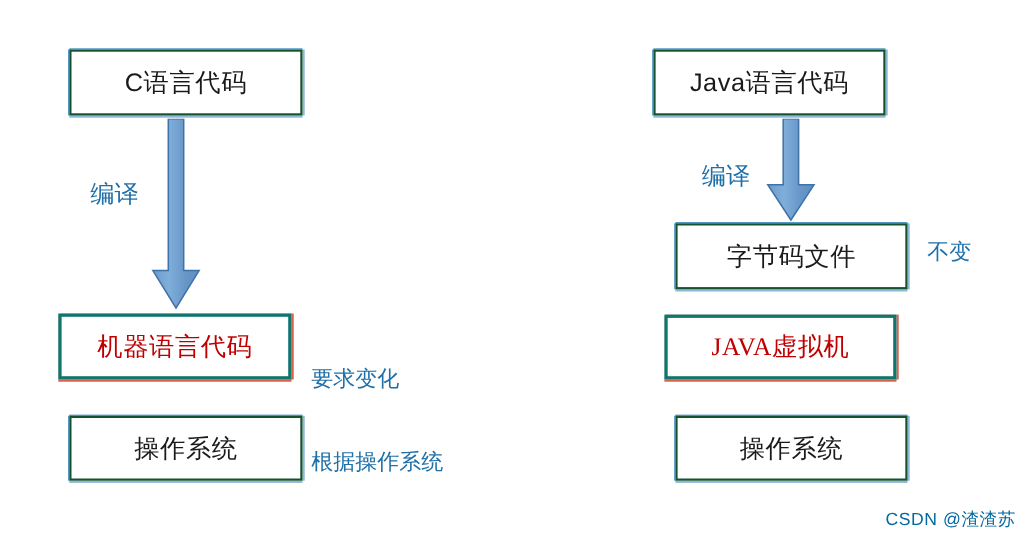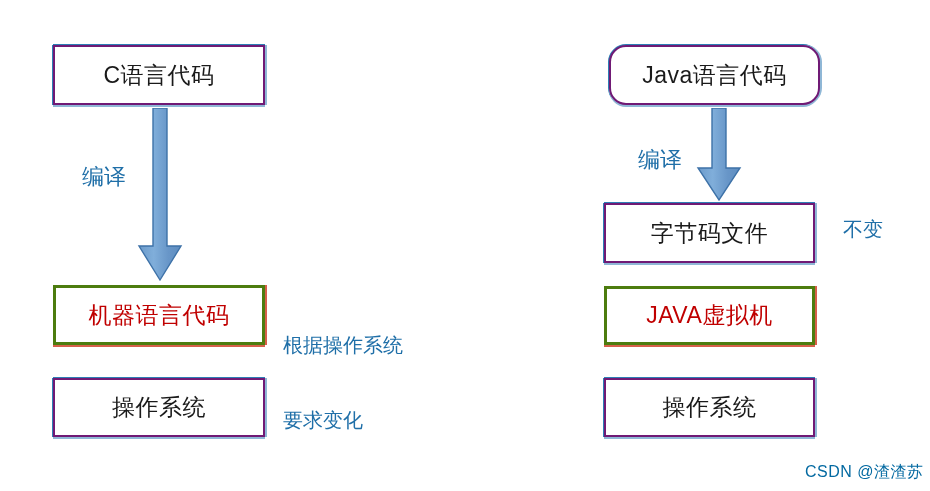--- a/index.html
+++ b/index.html
@@ -26,28 +26,29 @@
     justify-content: center;
     white-space: nowrap;
   }
   .node .node-label {
     font-size: 23px;
     line-height: 1;
     letter-spacing: 0.5px;
   }
 
   .node.blue {
-    border: 2px solid #701a75;
+    border: 2px solid #14532d;
     box-shadow: 0 2px 0 0 #8FB7D6, 2px 0 0 0 #8FB7D6,
                 0 -1px 0 0 #2E7FB5, -1px 0 0 0 #2E7FB5;
+    margin-left: 10px;
   }
   .node.blue .node-label { color: #1a1a1a; }
 
   .node.red {
-    border: 3px solid #4d7c0f;
+    border: 3px solid #0f766e;
     box-shadow: 0 2px 0 0 #D6604A, 2px 0 0 0 #D6604A;
   }
   .node.red .node-label { color: #C00000; }
 
   
   .arrow {
     position: absolute;
   }
 
   
@@ -90,29 +91,29 @@
     </svg>
   </div>
 
   <div class="anno" style="left:82px; top:163px; font-size:22px;">编译</div>
 
   <div class="node red" style="left:53px; top:285px; width:212px; height:60px;">
     <span class="node-label">机器语言代码</span>
   </div>
 
   <div class="anno" style="left:283px; top:283px;">
+    <div>要求变化</div>
     <div>根据操作系统</div>
-    <div>要求变化</div>
   </div>
 
   <div class="node blue" style="left:53px; top:378px; width:212px; height:59px;">
     <span class="node-label">操作系统</span>
   </div>
 
-  <div class="node blue" style="left:609px; top:45px; width:211px; height:60px;border-radius:17px;">
+  <div class="node blue" style="left:584px; top:45px; width:211px; height:60px;">
     <span class="node-label">Java语言代码</span>
   </div>
 
   <div class="arrow" style="left:692px; top:108px; width:54px; height:95px;">
     <svg width="54" height="95" viewBox="0 0 54 95" xmlns="http://www.w3.org/2000/svg">
       <defs>
         <linearGradient id="agR" x1="0" y1="0" x2="1" y2="0">
           <stop offset="0%" stop-color="#6C9BCB"></stop>
           <stop offset="35%" stop-color="#80AEDA"></stop>
           <stop offset="70%" stop-color="#6896C8"></stop>
@@ -124,21 +125,21 @@
   </div>
 
   <div class="anno" style="left:638px; top:146px; font-size:22px;">编译</div>
 
   <div class="node blue" style="left:604px; top:203px; width:211px; height:60px;text-align:right;">
     <span class="node-label">字节码文件</span>
   </div>
 
   <div class="anno" style="left:843px; top:217px;">不变</div>
 
-  <div class="node red" style="left:604px; top:286px; width:211px; height:59px;">
+  <div class="node red" style="left:604px; top:286px; width:211px; height:59px;font-family:Liberation Serif, serif;">
     <span class="node-label">JAVA虚拟机</span>
   </div>
 
   <div class="node blue" style="left:604px; top:378px; width:211px; height:59px;">
     <span class="node-label">操作系统</span>
   </div>
 
   <div class="watermark" style="left:805px; top:462px;">CSDN @渣渣苏</div>
 
 </div>

